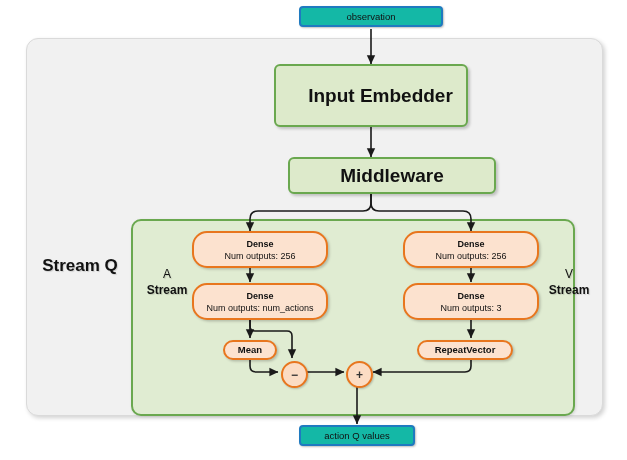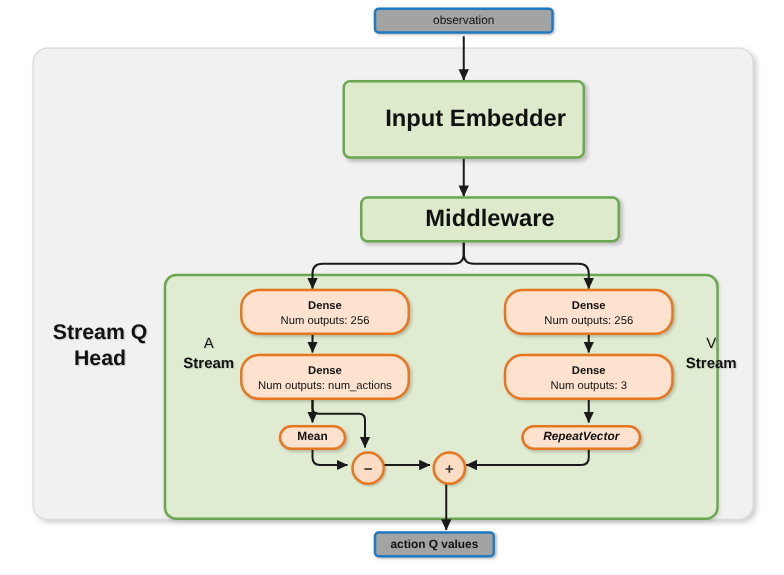--- a/index.html
+++ b/index.html
@@ -20,21 +20,21 @@
   .frame-outer{position:absolute;left:26px;top:38px;width:575px;height:376px;
       background:#f1f1f1;border:1px solid #dadada;border-radius:12px;
       box-shadow:2px 2px 4px rgba(0,0,0,.18);z-index:0;}
 
   
   .frame-inner{position:absolute;left:131px;top:219px;width:440px;height:193px;
       background:#e0ecd2;border:2px solid #6aa84f;border-radius:10px;
       box-shadow:1px 1px 3px rgba(0,0,0,.12);z-index:1;}
 
   
-  .io{background:#a3a3a3;border:2px solid #1f7ac0;border-radius:4px;
+  .io{background:#14b8a6;border:2px solid #1f7ac0;border-radius:4px;
       box-shadow:1px 1px 2px rgba(0,0,0,.25);font-size:9.5px;color:#111;}
 
   
   .green{background:#ddeacb;border:2px solid #6aa84f;border-radius:6px;
       box-shadow:2px 2px 3px rgba(0,0,0,.2);font-size:19px;font-weight:bold;color:#111;}
 
   
   .orange{background:#fce2cf;border:2px solid #e8761e;border-radius:15px;
       box-shadow:1.5px 1.5px 2.5px rgba(0,0,0,.2);color:#111;}
   .orange .t1{font-size:9px;font-weight:bold;line-height:12px;}
@@ -96,21 +96,21 @@
       <path d="M306,372 L344,372"></path>
 
       <path d="M357,384 L357,424"></path>
     </g>
   </svg>
 
   <div class="node io" style="left:299px;top:6px;width:144px;height:21px;">
     <span>observation</span>
   </div>
 
-  <div class="node io" style="left:299px;top:425px;width:97px;height:21px;font-weight:bold;">
+  <div class="node io" style="left:299px;top:425px;width:116px;height:21px;">
     <span>action Q values</span>
   </div>
 
   <div class="node green" style="left:274px;top:64px;width:194px;height:63px;padding-left:19px;">
     <span>Input Embedder</span>
   </div>
 
   <div class="node green" style="left:288px;top:157px;width:208px;height:37px;">
     <span>Middleware</span>
   </div>
@@ -132,34 +132,33 @@
   <div class="node orange" style="left:403px;top:231px;width:136px;height:37px;">
     <span class="t1">Dense</span>
     <span class="t2">Num outputs: 256</span>
   </div>
 
   <div class="node orange" style="left:403px;top:283px;width:136px;height:37px;">
     <span class="t1">Dense</span>
     <span class="t2">Num outputs: 3</span>
   </div>
 
-  <div class="node orange single" style="left:417px;top:340px;width:96px;height:20px;font-style:italic;">
+  <div class="node orange single" style="left:417px;top:340px;width:96px;height:20px;">
     <span class="t1">RepeatVector</span>
   </div>
 
   <div class="op" style="left:281px;top:361px;">
     <span>−</span>
   </div>
   <div class="op" style="left:346px;top:361px;">
     <span>+</span>
   </div>
 
   <div class="label big" style="left:30px;top:255px;width:100px;">
     <div>Stream Q</div>
-    <div>Head</div>
   </div>
 
   <div class="label stream" style="left:139px;top:266px;width:56px;">
     <div class="ln1">A</div>
     <div class="ln2">Stream</div>
   </div>
 
   <div class="label stream" style="left:541px;top:266px;width:56px;">
     <div class="ln1">V</div>
     <div class="ln2">Stream</div>

